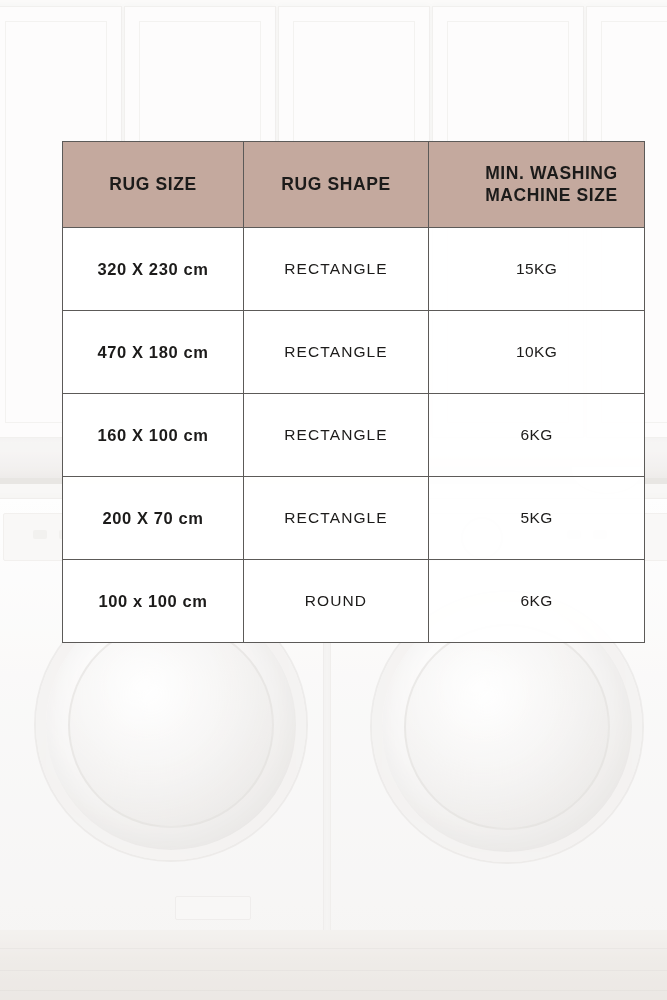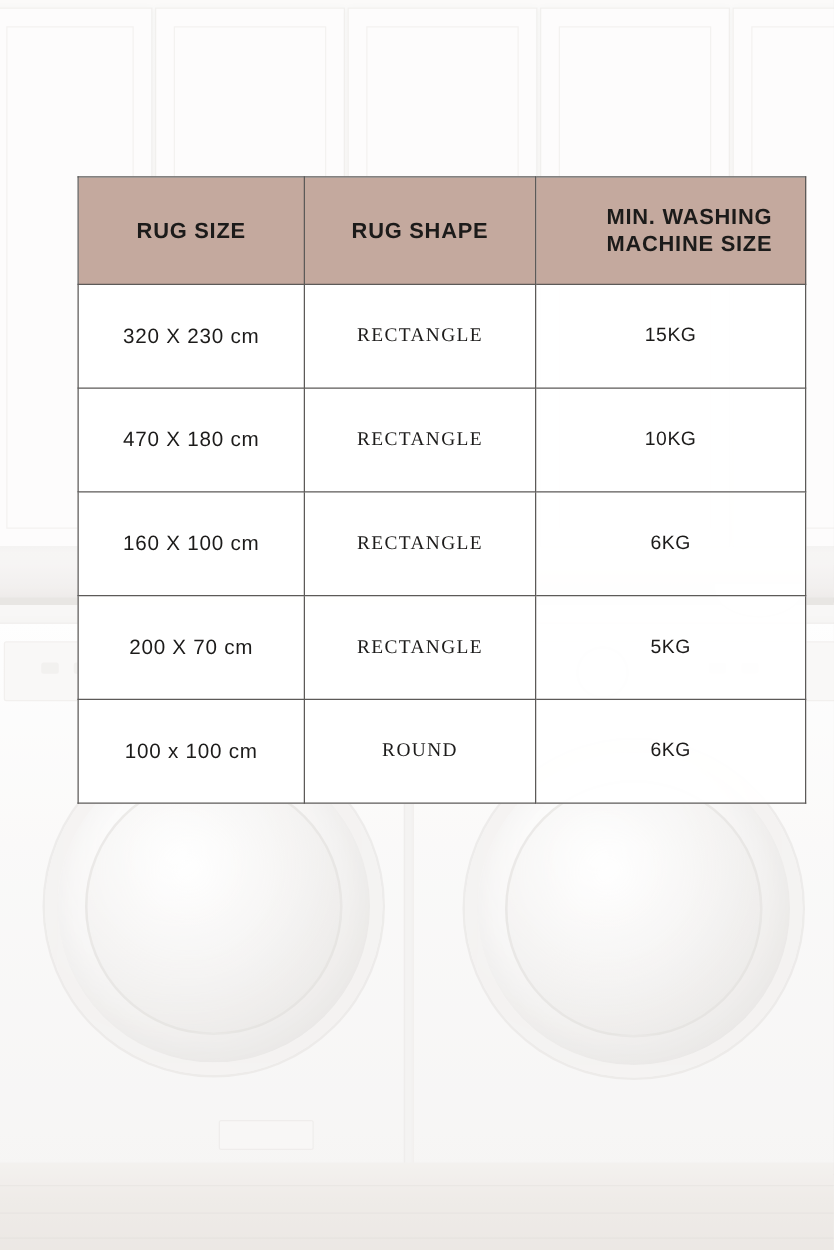--- a/index.html
+++ b/index.html
@@ -190,28 +190,27 @@
   thead th.col-rug-size { width: 178px; }
   thead th.col-rug-shape { width: 182px; }
   thead th.col-machine { width: 183px; padding-left: 31px; }
 
   tbody td {
     height: 80px;
     background: rgba(255,255,255,0.80);
   }
   td.c-size {
     font-size: 16.5px;
-    font-weight: normal;
+    font-weight: bold;
     letter-spacing: 0.6px;
   }
   td.c-shape {
     font-size: 15.5px;
     font-weight: normal;
     letter-spacing: 1.1px;
-    font-family: Liberation Serif, serif;
   }
   td.c-machine {
     font-size: 15.5px;
     font-weight: normal;
     letter-spacing: 0.4px;
     background: rgba(255,255,255,0.62);
     margin-top: 40px;
   }
 </style>
 </head>

